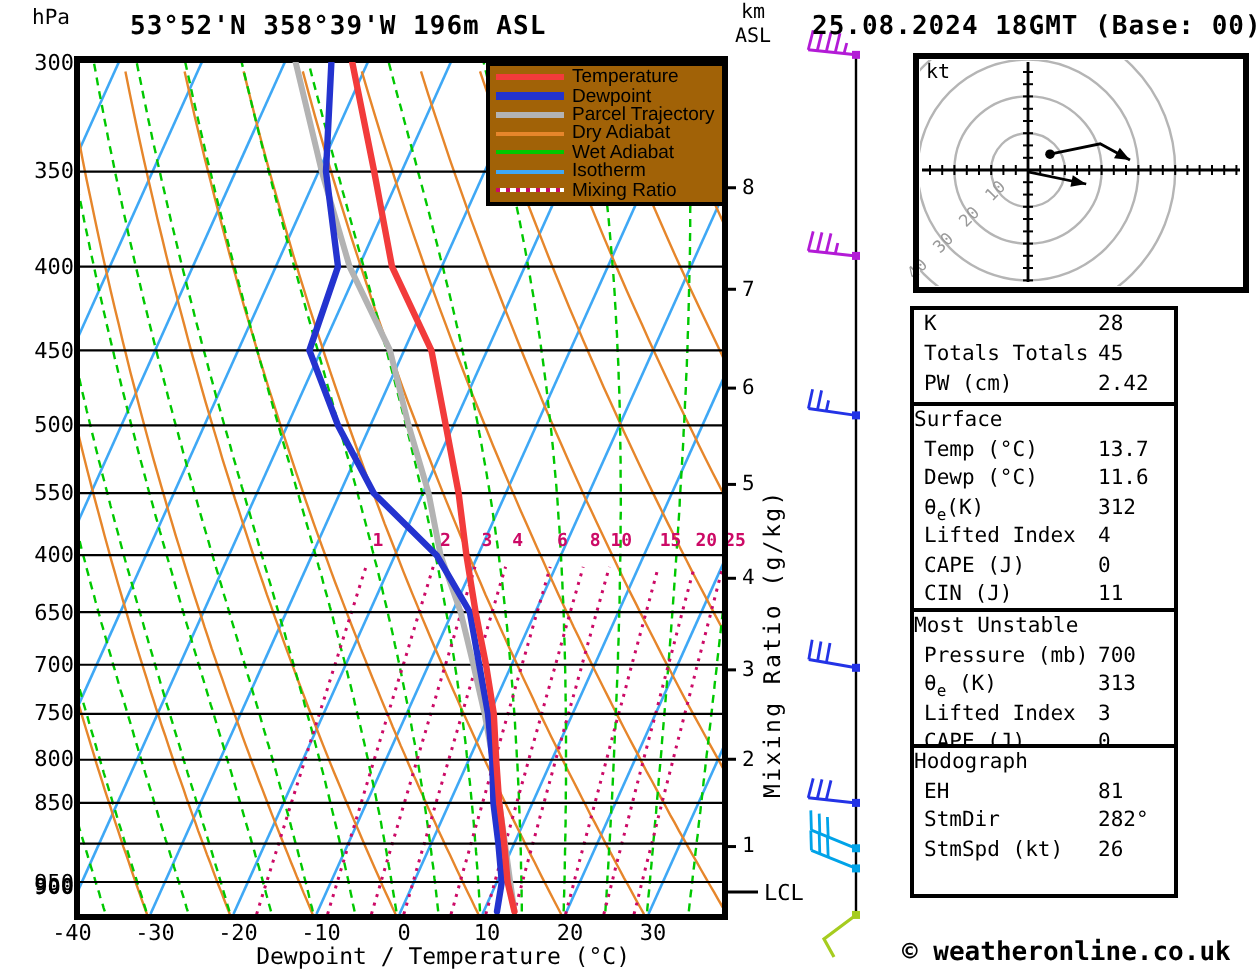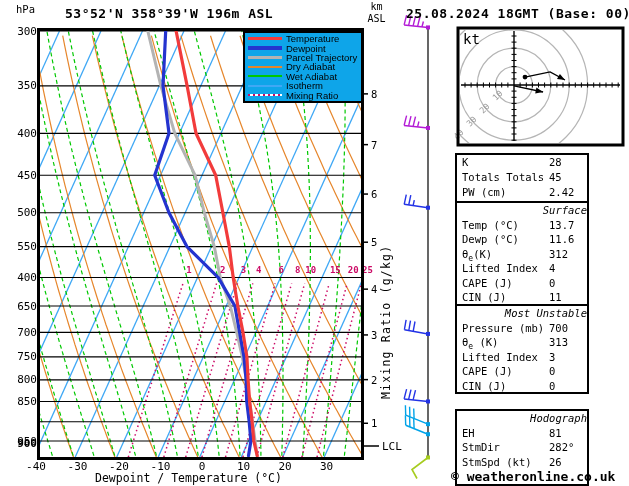--- a/index.html
+++ b/index.html
@@ -4,36 +4,36 @@
 <style>
   html,body{margin:0;padding:0;background:#fff;}
   #page{position:relative;width:629px;height:486px;background:#fff;overflow:hidden;
         font-family:"DejaVu Sans Mono",monospace;color:#000;}
   #chart-svg{position:absolute;left:0;top:0;}
   .abs{position:absolute;white-space:nowrap;}
   .ttl{font-size:13px;font-weight:bold;letter-spacing:.5px;}
   .sm{font-size:10.5px;}
   .plabel{position:absolute;left:6px;width:31px;text-align:right;font-size:11px;}
   .xlabel{position:absolute;top:460px;width:40px;text-align:center;font-size:11px;}
-  #xtitle{left:95px;top:471px;width:220px;text-align:left;font-size:11.5px;}
+  #xtitle{left:95px;top:471px;width:220px;text-align:right;font-size:11.5px;}
   #mixlabel{left:379px;top:399px;width:172px;font-size:11.5px;letter-spacing:1.2px;
             transform:rotate(-90deg);transform-origin:left top;}
-  #legend{left:243px;top:31px;width:116px;height:66px;border:2px solid #000;background:#0ea5e9;
+  #legend{left:243px;top:31px;width:116px;height:66px;border:2px solid #000;background:#a16207;
           display:flex;flex-direction:column;justify-content:space-around;padding:1px 0;}
   .litem{display:flex;align-items:center;height:9px;}
   .lsample{width:34px;margin-left:3px;flex:none;}
   .litem span{margin-left:4px;font-family:"Liberation Sans",sans-serif;font-size:9.5px;}
   .tbox{position:absolute;left:455px;width:130px;border:2px solid #000;background:#fff;font-size:10.5px;}
-  .th{height:14.5px;line-height:14.5px;text-align:right;font-style:italic;}
+  .th{height:14.5px;line-height:14.5px;text-align:left;}
   .trow{position:relative;height:14.5px;line-height:14.5px;}
   .trow .tl{position:absolute;left:5px;}
   .trow .tv{position:absolute;left:92px;}
   sub{font-size:8px;}
   #footer{left:451px;top:469px;font-size:13px;font-weight:bold;}
-  #ktlab{left:463px;top:31px;font-size:14px;}
+  #ktlab{left:463px;top:31px;font-size:10px;}
   #lcl{left:382px;top:440px;font-size:11px;}
   #kmasl{left:360px;top:1px;width:33px;text-align:center;font-size:10px;line-height:11.5px;}
 </style>
 </head>
 <body>
 
 <div id="page">
   <svg id="chart-svg" width="629" height="486">
       <defs>
         <clipPath id="pc">
@@ -387,21 +387,21 @@
       </div>
       <div class="trow">
         <span class="tl">CAPE (J)</span>
         <span class="tv">0</span>
       </div>
       <div class="trow">
         <span class="tl">CIN (J)</span>
         <span class="tv">0</span>
       </div>
     </div>
-  <div class="tbox" id="tbl-hodo" style="top:409px;height:73px;">
+  <div class="tbox" id="tbl-hodo" style="top:372px;height:73px;">
       <div class="th">Hodograph</div>
       <div class="trow">
         <span class="tl">EH</span>
         <span class="tv">81</span>
       </div>
       <div class="trow">
         <span class="tl">StmDir</span>
         <span class="tv">282°</span>
       </div>
       <div class="trow">

